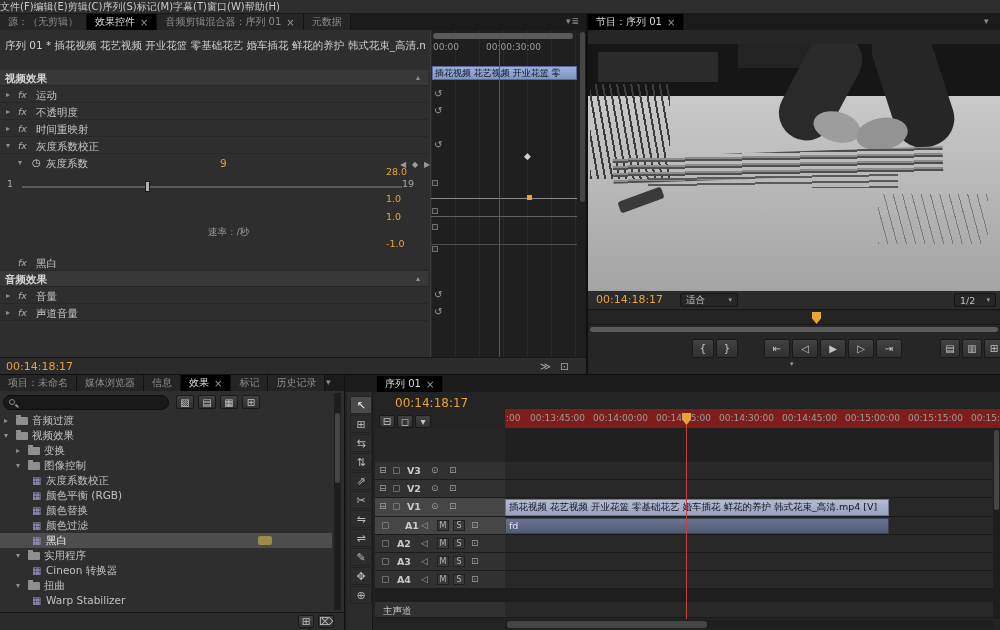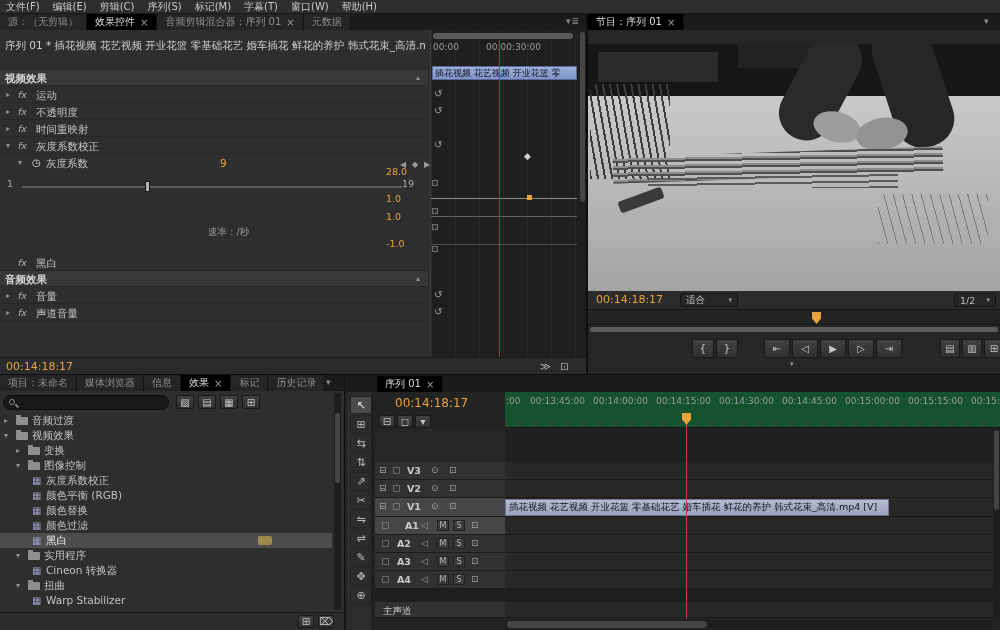--- a/index.html
+++ b/index.html
@@ -2,21 +2,21 @@
 <html><head>
 <meta charset="utf-8">
 <style>
 *{margin:0;padding:0;box-sizing:border-box}
 html,body{width:1000px;height:630px;overflow:hidden;background:#0f0f0f;
 font-family:"DejaVu Sans","Liberation Sans",sans-serif}
 #app{position:relative;width:1000px;height:630px;font-size:10.5px;color:#bdbdbd}
 .ab{position:absolute}
 .gold{color:#e8a33b}
 .menubar{left:0;top:0;width:1000px;height:14px;background:#2e2e2e;border-bottom:1px solid #191919;
-display:flex;align-items:center;gap:13px;padding-left:6px;font-size:10px;color:#c9c9c9}
+display:flex;align-items:center;padding-left:0;font-size:10px;color:#c9c9c9}
 .tabstrip{height:16px;background:#1b1b1b;display:flex;align-items:stretch}
 .tab{display:inline-flex;align-items:center;gap:5px;padding:0 8px;background:#252525;color:#8d8d8d;
 font-size:10px;border-right:1px solid #121212;white-space:nowrap}
 .tab.active{background:#000000;color:#dadada}
 .tab .x{color:#9a9a9a}
 .stripmenu{position:absolute;top:2px;color:#8d8d8d;font-size:9px;letter-spacing:1px}
 .panel{background:#2e2e2e}
 .rlab{font-size:9px;color:#9c9c9c;white-space:nowrap}
 .ecrow{position:absolute;left:0;width:428px;height:16px;line-height:16px;color:#c4c4c4;
 border-bottom:1px solid #272727;background:#2e2e2e}
@@ -446,21 +446,21 @@
     <div class="tbtn" style="left:34px;top:40px;width:16px;height:13px">
         <span>⊟</span>
       </div>
     <div class="tbtn" style="left:52px;top:40px;width:16px;height:13px">
         <span>◻</span>
       </div>
     <div class="tbtn" style="left:70px;top:40px;width:16px;height:13px">
         <span>▾</span>
       </div>
 
-    <div class="ab" style="left:160px;top:17px;width:495px;height:36px;background:#14532d;border-bottom:1px solid #181818;overflow:hidden">
+    <div class="ab" style="left:160px;top:34px;width:495px;height:36px;background:#7f1d1d;border-bottom:1px solid #181818;overflow:hidden">
       <span class="rlab ab" style="left:1px;top:4px">:00</span>
       <span class="rlab ab" style="left:25px;top:4px">00:13:45:00</span>
       <span class="rlab ab" style="left:88px;top:4px">00:14:00:00</span>
       <span class="rlab ab" style="left:151px;top:4px">00:14:15:00</span>
       <span class="rlab ab" style="left:214px;top:4px">00:14:30:00</span>
       <span class="rlab ab" style="left:277px;top:4px">00:14:45:00</span>
       <span class="rlab ab" style="left:340px;top:4px">00:15:00:00</span>
       <span class="rlab ab" style="left:403px;top:4px">00:15:15:00</span>
       <span class="rlab ab" style="left:466px;top:4px">00:15:30:0</span>
       <div class="ab" style="left:0;top:28px;width:495px;height:8px;background:repeating-linear-gradient(90deg,#3a3a3a 0 1px,transparent 1px 16px)"></div>
@@ -501,20 +501,23 @@
 
     <div class="thead hl" style="top:142px;height:18px">
       <span class="tcell" style="left:6px">▢</span>
       <span class="tname" style="left:30px">A1</span>
       <span class="tcell" style="left:46px">◁</span>
       <span class="ms" style="left:62px">M</span>
       <span class="ms" style="left:78px">S</span>
       <span class="tcell" style="left:96px">⊡</span>
     </div>
     <div class="trow" style="top:142px;height:18px"></div>
+    <div class="clip aclip" style="left:160px;top:143px;width:384px;height:16px">
+      <span>fd</span>
+    </div>
 
     <div class="thead" style="top:160px;height:18px">
       <span class="tcell" style="left:6px">▢</span>
       <span class="tname" style="left:22px">A2</span>
       <span class="tcell" style="left:46px">◁</span>
       <span class="ms" style="left:62px">M</span>
       <span class="ms" style="left:78px">S</span>
       <span class="tcell" style="left:96px">⊡</span>
     </div>
     <div class="trow" style="top:160px;height:18px"></div>

